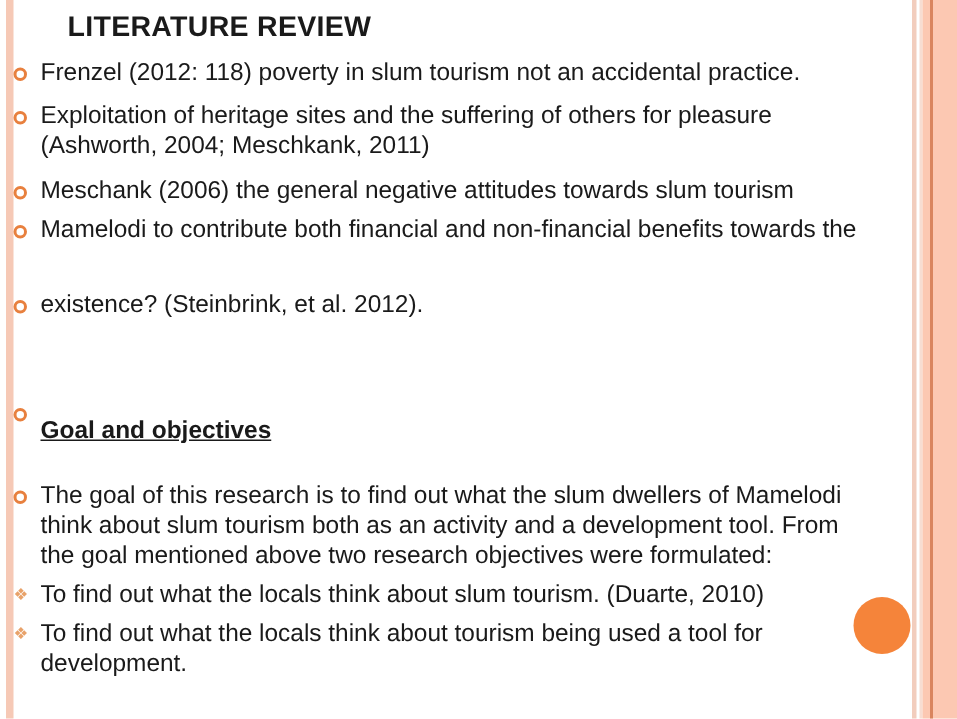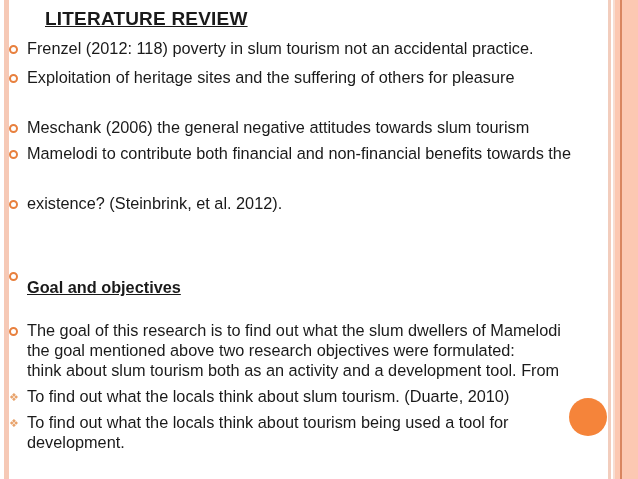--- a/index.html
+++ b/index.html
@@ -18,21 +18,21 @@
   .rs1 { left: 0px; width: 3px; background: #f2cdbd; }
   .rs2 { left: 5px; width: 2px; background: #f7ddd2; }
   .rs3 { left: 7px; width: 23px; background: #fcc8b2; }
   .rs4 { left: 12px; width: 2px; background: #d9855f; }
   .orange-dot {
     position: absolute; left: 569px; top: 398px; width: 38px; height: 38px;
     border-radius: 50%; background: #f5843a;
   }
   .title {
     position: absolute; left: 45px; top: 8px;
-    font-size: 19px; font-weight: bold; text-decoration: underline;
+    font-size: 19px; font-weight: bold; 
     letter-spacing: 0.2px;
   }
   .item {
     position: absolute; left: 27px; width: 580px;
     font-size: 16.3px; line-height: 20px;
   }
   .bullet {
     position: absolute; left: 9px; width: 10px; height: 10px;
   }
   .bullet.circle {
@@ -59,20 +59,21 @@
 <div>
 
   <span class="bullet circle" style="top:45px"></span>
   <div class="item" style="top:38px">
     <div>Frenzel (2012: 118) poverty in slum tourism not an accidental practice.</div>
   </div>
 
   <span class="bullet circle" style="top:74px"></span>
   <div class="item" style="top:67px">
     <div>Exploitation of heritage sites and the suffering of others for pleasure</div>
+    <div>(Ashworth, 2004; Meschkank, 2011)</div>
   </div>
 
   <span class="bullet circle" style="top:124px"></span>
   <div class="item" style="top:117px">
     <div>Meschank (2006) the general negative attitudes towards slum tourism</div>
   </div>
 
   <span class="bullet circle" style="top:150px"></span>
   <div class="item" style="top:143px">
     <div>Mamelodi to contribute both financial and non-financial benefits towards the</div>
@@ -84,22 +85,22 @@
   </div>
 
   <span class="bullet circle" style="top:272px"></span>
   <div class="item" style="top:277px">
     <div class="bold-u">Goal and objectives</div>
   </div>
 
   <span class="bullet circle" style="top:327px"></span>
   <div class="item" style="top:320px">
     <div>The goal of this research is to find out what the slum dwellers of Mamelodi</div>
+    <div>think about slum tourism both as an activity and a development tool. From</div>
     <div>the goal mentioned above two research objectives were formulated:</div>
-    <div>think about slum tourism both as an activity and a development tool. From</div>
   </div>
 
   <span class="bullet diamond" style="top:392px">❖</span>
   <div class="item" style="top:386px">
     <div>To find out what the locals think about slum tourism. (Duarte, 2010)</div>
   </div>
 
   <span class="bullet diamond" style="top:418px">❖</span>
   <div class="item" style="top:412px">
     <div>To find out what the locals think about tourism being used a tool for</div>

